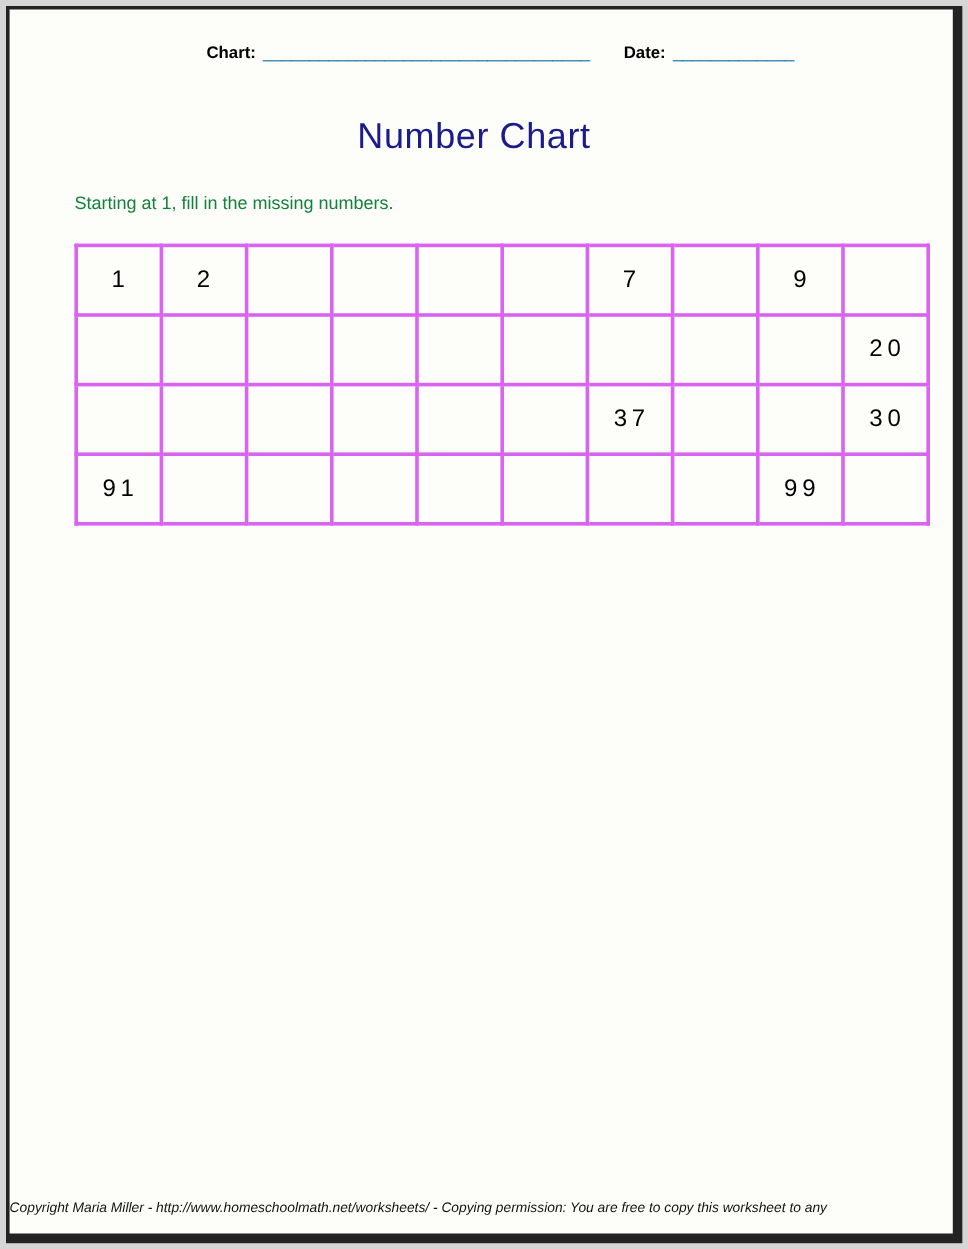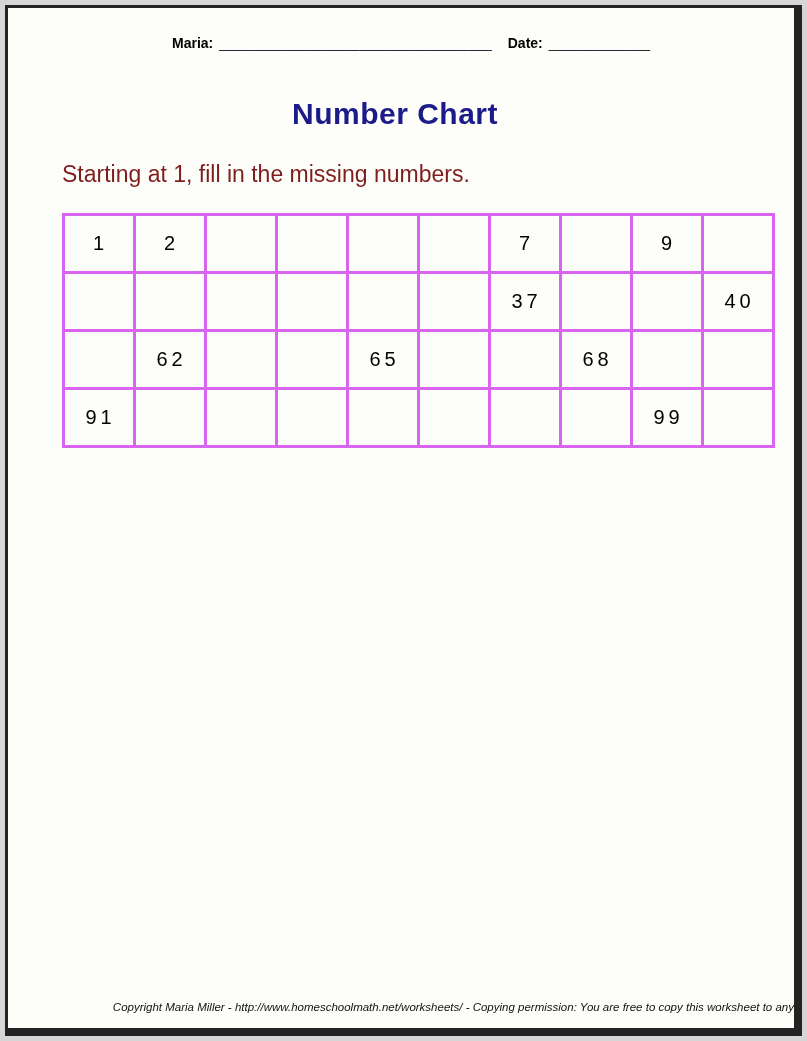--- a/index.html
+++ b/index.html
@@ -24,34 +24,34 @@
     border-bottom-width:8px;
     box-sizing:content-box;
   }
   .header-row{
     margin:27px 0 0 164px;
     font-size:14px;
     white-space:nowrap;
     color:#000;
   }
   .hdr-label{font-weight:bold;}
-  .blank-line{color:#0f172a;margin-left:6px;letter-spacing:0;}
-  .date-label{margin-left:16px;}
+  .blank-line{color:#0369a1;margin-left:6px;letter-spacing:0;}
+  .date-label{margin-left:28px;}
   h1.title{
     margin:46px 12px 0 0;
     text-align:center;
     font-size:30px;
-    font-weight:bold;
+    font-weight:normal;
     color:var(--title-color);
     letter-spacing:0.5px;
   }
   .instruction{
     margin:30px 0 0 54px;
-    font-size:23px;
-    color:#7f1d1d;
+    font-size:15px;
+    color:#15803d;
   }
   table.grid{
     margin:25px 0 0 54px;
     border-collapse:collapse;
     table-layout:fixed;
     width:683px;
   }
   table.grid td{
     border:3px solid var(--grid-line);
     width:65px;height:55px;
@@ -59,34 +59,34 @@
     vertical-align:middle;
     font-size:20px;
     letter-spacing:4px;
     color:#000;
     padding:0 0 0 3px;
     overflow:hidden;
   }
   .footer{
     position:absolute;
     bottom:10px;left:0;right:0;
-    text-align:right;
+    text-align:left;
     font-style:italic;
     font-size:11.5px;
     line-height:1.95;
     color:#111;
   }
 </style>
 </head>
 <body>
 
 <div class="page">
 
   <div class="header-row">
-    <span class="hdr-label">Maria:</span><span class="blank-line">___________________________________</span><span class="hdr-label date-label">Date:</span><span class="blank-line">_____________</span>
+    <span class="hdr-label">Chart:</span><span class="blank-line">___________________________________</span><span class="hdr-label date-label">Date:</span><span class="blank-line">_____________</span>
   </div>
 
   <h1 class="title">Number Chart</h1>
 
   <p class="instruction">Starting at 1, fill in the missing numbers.</p>
 
   <table class="grid">
     <tbody id="grid-body">
         <tr>
           <td>1</td>
@@ -100,36 +100,36 @@
           <td>9</td>
           <td></td>
         </tr>
         <tr>
           <td></td>
           <td></td>
           <td></td>
           <td></td>
           <td></td>
           <td></td>
+          <td></td>
+          <td></td>
+          <td></td>
+          <td>20</td>
+        </tr>
+        <tr>
+          <td></td>
+          <td></td>
+          <td></td>
+          <td></td>
+          <td></td>
+          <td></td>
           <td>37</td>
           <td></td>
           <td></td>
-          <td>40</td>
-        </tr>
-        <tr>
-          <td></td>
-          <td>62</td>
-          <td></td>
-          <td></td>
-          <td>65</td>
-          <td></td>
-          <td></td>
-          <td>68</td>
-          <td></td>
-          <td></td>
+          <td>30</td>
         </tr>
         <tr>
           <td>91</td>
           <td></td>
           <td></td>
           <td></td>
           <td></td>
           <td></td>
           <td></td>
           <td></td>

